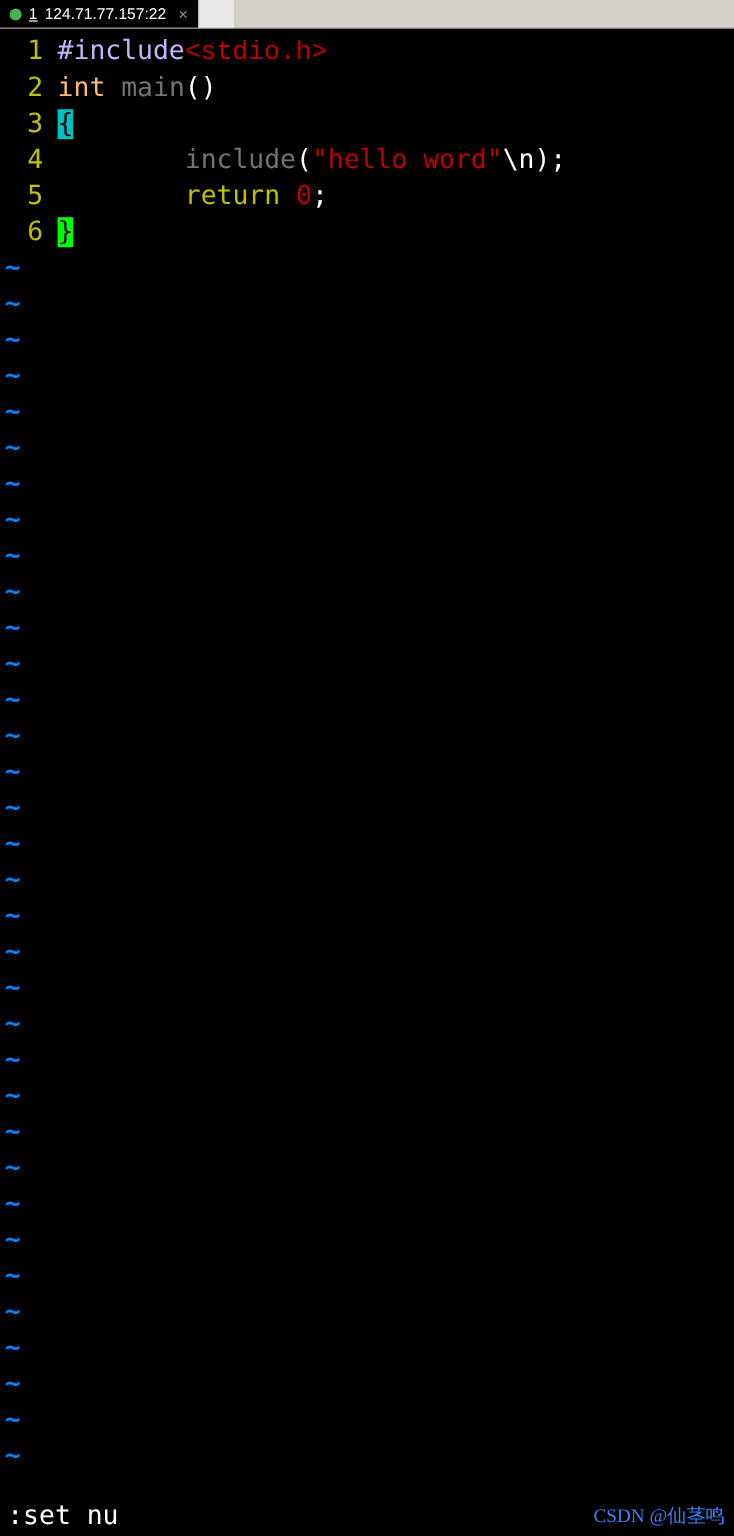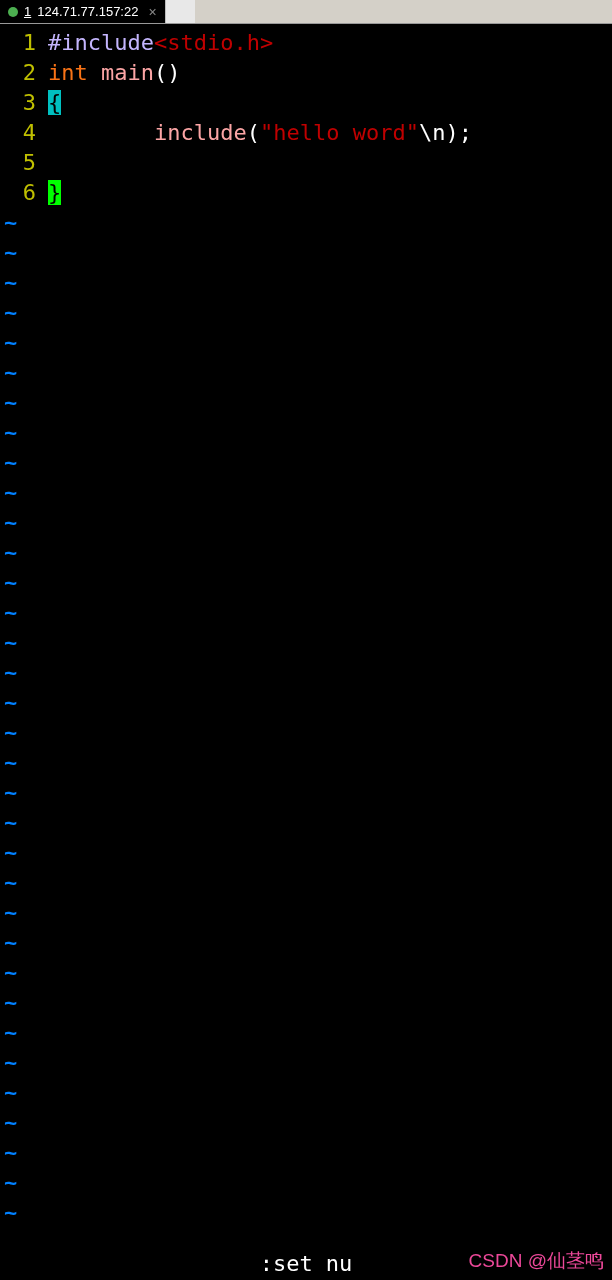--- a/index.html
+++ b/index.html
@@ -85,35 +85,34 @@
     .tilde-line {
       color: #0080ff;
       padding-left: 4px;
       font-weight: bold;
     }
     .cmd-line {
       color: #fff;
       padding: 4px 6px;
       font-size: 22px;
       white-space: pre;
-      text-align: center;
     }
     .watermark {
       position: absolute;
       bottom: 6px;
       right: 8px;
-      color: #ec4899;
-      font-size: 19px;
-      font-family: Liberation Sans, sans-serif;
+      color: #3b82f6;
+      font-size: 16px;
+      font-family: Liberation Serif, serif;
     }
     
     .c-preproc { color: #c4b5fd; }
-    .c-angle { color: #c00000; }
-    .c-type { color: #f97316; text-align: right; }
-    .c-ident { color: #fca5a5; }
+    .c-angle { color: #c00000; font-family: Liberation Mono, monospace; }
+    .c-type { color: #fdba74; text-align: right; }
+    .c-ident { color: #737373; }
     .c-punct { color: #ffffff; }
     .c-string { color: #c00000; }
     .c-keyword { color: #c0c000; }
     .c-number { color: #c00000; }
     .c-brace-open {
       background: #00c0c0;
       color: #000;
     }
     .c-brace-close {
       background: #00ff00;
@@ -131,21 +130,21 @@
     <span class="tab-close">×</span>
   </div>
   <div class="tab tab-inactive"></div>
 </div>
 
 <div class="editor" id="editor">
     <div class="code-line"><span class="line-num">1</span><span class="code-content"><span class="c-preproc">#include</span><span class="c-angle">&lt;stdio.h&gt;</span></span></div>
     <div class="code-line"><span class="line-num">2</span><span class="code-content"><span class="c-type">int</span><span class="c-ident"> main</span><span class="c-punct">()</span></span></div>
     <div class="code-line"><span class="line-num">3</span><span class="code-content"><span class="c-brace-open">{</span></span></div>
     <div class="code-line"><span class="line-num">4</span><span class="code-content"><span class="c-ident">        include</span><span class="c-punct">(</span><span class="c-string">"hello word"</span><span class="c-punct">\n);</span></span></div>
-    <div class="code-line"><span class="line-num">5</span></div>
+    <div class="code-line"><span class="line-num">5</span><span class="code-content"><span class="c-ident">        </span><span class="c-keyword">return</span><span class="c-ident"> </span><span class="c-number">0</span><span class="c-punct">;</span></span></div>
     <div class="code-line"><span class="line-num">6</span><span class="code-content"><span class="c-brace-close">}</span></span></div>
     <div class="tilde-line">~</div>
     <div class="tilde-line">~</div>
     <div class="tilde-line">~</div>
     <div class="tilde-line">~</div>
     <div class="tilde-line">~</div>
     <div class="tilde-line">~</div>
     <div class="tilde-line">~</div>
     <div class="tilde-line">~</div>
     <div class="tilde-line">~</div>

